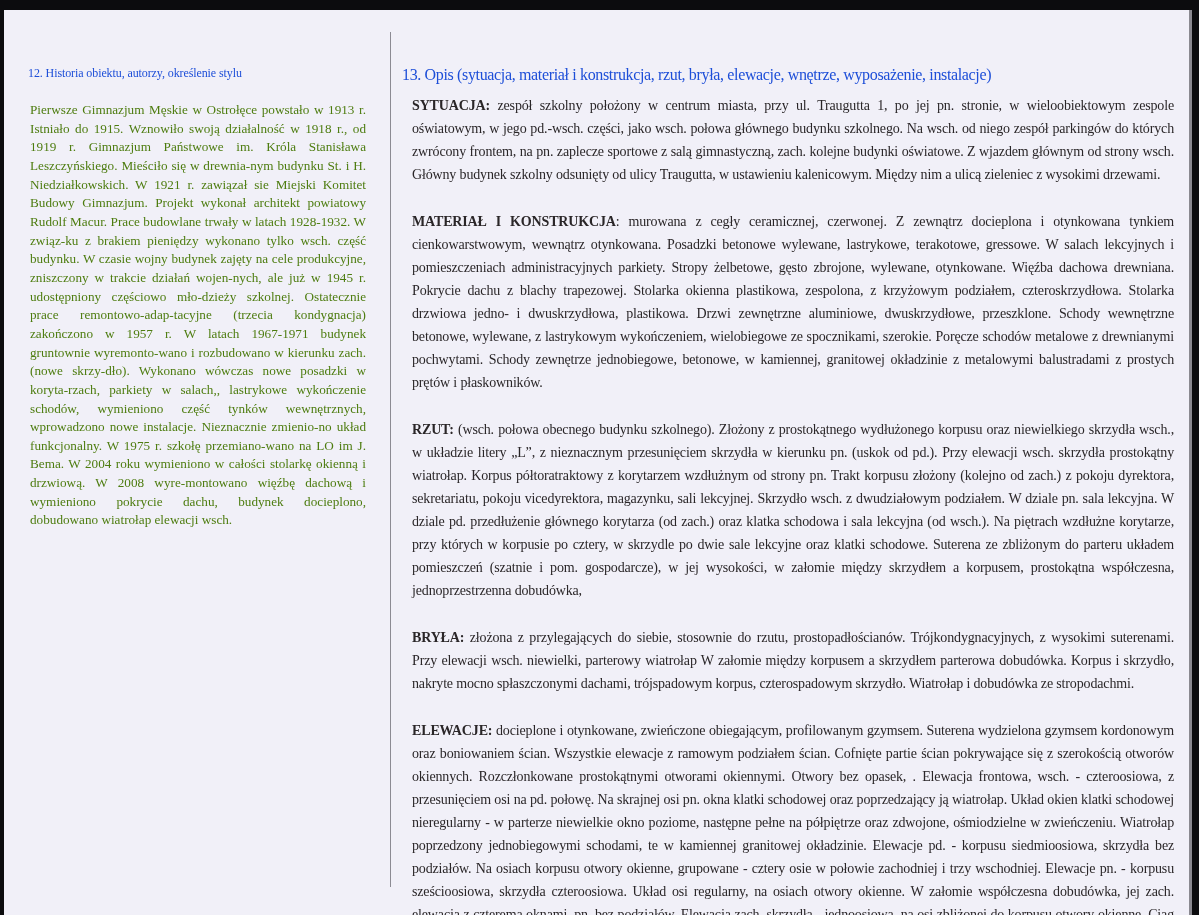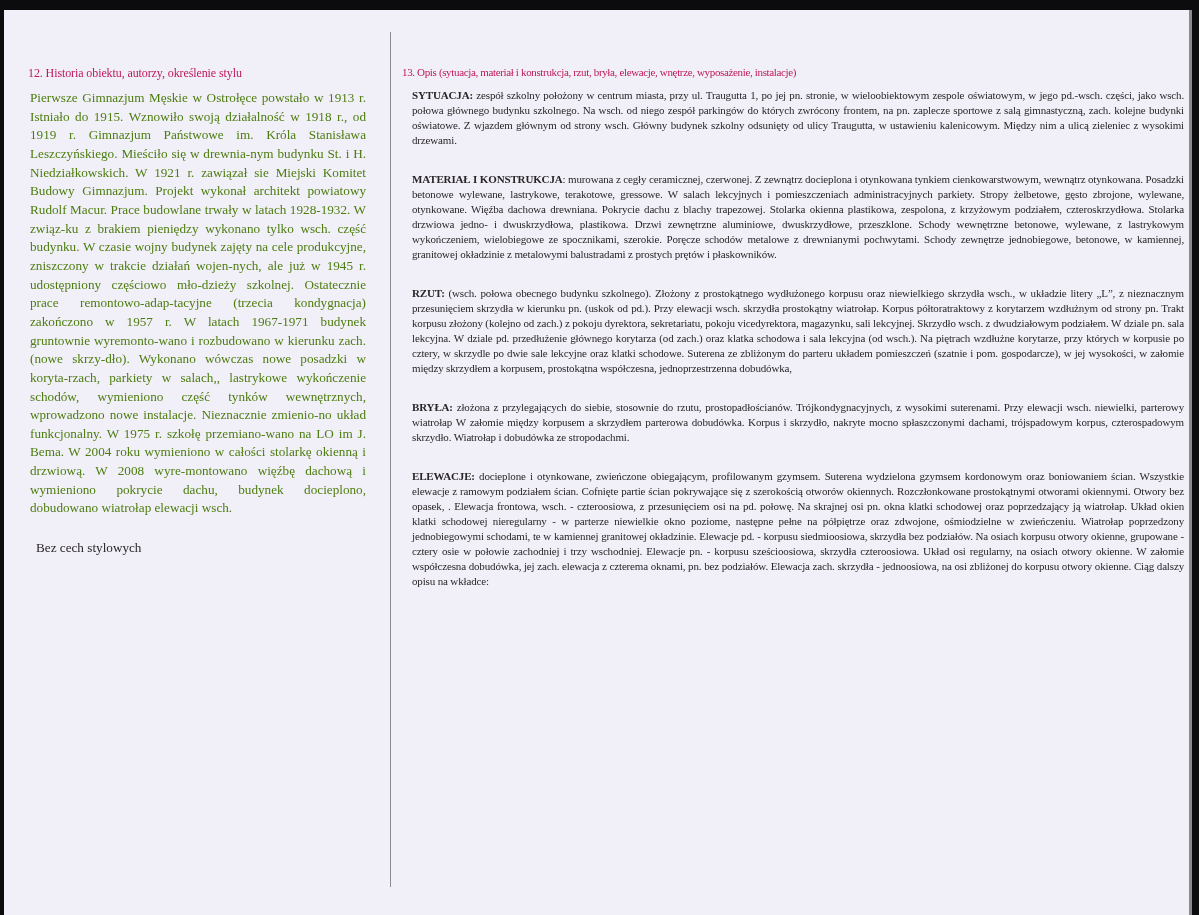--- a/index.html
+++ b/index.html
@@ -17,48 +17,47 @@
   .sheet-edge-right {
     position:absolute; right:0; top:0; width:3px; height:100%; background:#8a8990;
   }
   .divider {
     position:absolute; left:386px; top:22px; width:1px; height:855px; background:#8c8b93;
   }
   .left-col { position:absolute; left:22px; top:56px; width:340px; }
   .right-col { position:absolute; left:408px; top:56px; width:772px; }
 
   .field-label {
-    font-size:12px; color:#be185d; letter-spacing:-0.1px; margin:0 0 8px 2px;
+    font-size:12px; color:#1d4ed8; letter-spacing:-0.1px; margin:0 0 20px 2px;
     white-space:nowrap;
   }
-  .right-col .field-label { font-size:11px; letter-spacing:-0.35px; margin-left:-10px; margin-bottom:10px;}
+  .right-col .field-label { font-size:16px; letter-spacing:-0.35px; margin-left:-10px; margin-bottom:10px;}
   .history-text {
     font-size:13.2px; line-height:18.65px; text-align:justify; hyphens:manual;
     margin:0 0 0 4px; color:#4d7c0f;
   }
   .style-text { font-size:13.2px; margin:22px 0 0 10px; }
   .section {
-    font-size:11px; line-height:15px; text-align:justify; margin:0 0 17px 0;
+    font-size:14px; line-height:23px; text-align:justify; margin:0 10px 17px 0;
     letter-spacing:-0.15px;
   }
   .heading { font-weight:bold; }
   .inline-head { font-weight:normal; }
   .cont { }
 </style>
 </head>
 <body>
 
 <div class="sheet">
   <div class="sheet-edge-right"></div>
   <div class="divider"></div>
 
   <div class="left-col">
     <div class="field-label">12. Historia obiektu, autorzy, określenie stylu</div>
     <p class="history-text">Pierwsze Gimnazjum Męskie w Ostrołęce powstało w 1913 r. Istniało do 1915. Wznowiło swoją działalność w 1918 r., od 1919 r. Gimnazjum Państwowe im. Króla Stanisława Leszczyńskiego. Mieściło się w drewnia-nym budynku St. i H. Niedziałkowskich.  W 1921 r. zawiązał sie Miejski Komitet Budowy Gimnazjum. Projekt wykonał architekt powiatowy Rudolf  Macur. Prace budowlane trwały w latach 1928-1932. W związ-ku z brakiem  pieniędzy wykonano tylko wsch. część budynku. W czasie wojny budynek zajęty na cele produkcyjne, zniszczony w trakcie działań wojen-nych, ale już w 1945 r. udostępniony częściowo mło-dzieży szkolnej. Ostatecznie prace remontowo-adap-tacyjne (trzecia kondygnacja) zakończono w 1957 r. W latach 1967-1971 budynek gruntownie wyremonto-wano i rozbudowano w kierunku zach. (nowe skrzy-dło). Wykonano wówczas nowe posadzki w koryta-rzach, parkiety w salach,, lastrykowe wykończenie schodów,  wymieniono część tynków wewnętrznych, wprowadzono nowe instalacje. Nieznacznie zmienio-no układ funkcjonalny. W 1975 r. szkołę przemiano-wano na LO im J. Bema.  W 2004 roku wymieniono w całości stolarkę okienną i drzwiową. W 2008 wyre-montowano więźbę dachową i wymieniono pokrycie dachu, budynek docieplono, dobudowano wiatrołap elewacji wsch.</p>
-    <p class="style-text">Bez cech stylowych</p>
   </div>
 
   <div class="right-col">
     <div class="field-label">13. Opis (sytuacja, materiał i konstrukcja, rzut, bryła, elewacje, wnętrze, wyposażenie, instalacje)</div>
 
     <p class="section" style="margin-bottom:24px;"><span class="heading">SYTUACJA:</span><span> zespół szkolny położony w centrum miasta, przy ul. Traugutta 1, po jej pn. stronie, w wieloobiektowym zespole oświatowym, w jego pd.-wsch. części, jako wsch. połowa głównego budynku szkolnego. Na wsch. od niego zespół parkingów do których zwrócony frontem, na pn. zaplecze sportowe z salą gimnastyczną, zach. kolejne budynki oświatowe. Z wjazdem głównym od strony wsch. Główny budynek szkolny odsunięty od ulicy Traugutta, w ustawieniu kalenicowym. Między nim a ulicą zieleniec z wysokimi drzewami.</span></p>
 
     <p class="section" style="margin-bottom:24px;"><span class="heading">MATERIAŁ I KONSTRUKCJA</span><span>: murowana z cegły ceramicznej, czerwonej. Z zewnątrz docieplona i otynkowana tynkiem cienkowarstwowym, wewnątrz otynkowana. Posadzki betonowe wylewane, lastrykowe, terakotowe, gressowe. W salach lekcyjnych i pomieszczeniach administracyjnych parkiety. Stropy żelbetowe, gęsto zbrojone, wylewane, otynkowane. Więźba dachowa drewniana. Pokrycie dachu z blachy trapezowej. Stolarka okienna plastikowa, zespolona, z krzyżowym podziałem, czteroskrzydłowa. Stolarka drzwiowa jedno- i dwuskrzydłowa, plastikowa. Drzwi zewnętrzne aluminiowe, dwuskrzydłowe, przeszklone. Schody wewnętrzne betonowe, wylewane, z lastrykowym wykończeniem, wielobiegowe ze spocznikami, szerokie. Poręcze schodów metalowe z drewnianymi pochwytami. Schody zewnętrze jednobiegowe, betonowe, w kamiennej, granitowej okładzinie z metalowymi balustradami z prostych prętów i płaskowników.</span></p>
 
     <p class="section" style="margin-bottom:24px;"><span class="heading">RZUT:</span><span> (wsch. połowa obecnego budynku szkolnego). Złożony z prostokątnego wydłużonego korpusu oraz niewielkiego skrzydła wsch., w układzie litery „L”, z nieznacznym przesunięciem skrzydła w kierunku pn. (uskok od pd.). Przy elewacji wsch. skrzydła prostokątny wiatrołap. Korpus półtoratraktowy z korytarzem wzdłużnym od strony pn. Trakt korpusu złożony (kolejno od zach.) z pokoju dyrektora, sekretariatu, pokoju vicedyrektora, magazynku, sali lekcyjnej. Skrzydło wsch. z dwudziałowym podziałem. W dziale pn. sala lekcyjna. W dziale pd. przedłużenie głównego korytarza (od zach.) oraz klatka schodowa i sala lekcyjna (od wsch.). Na piętrach wzdłużne korytarze, przy których w korpusie po cztery, w skrzydle po dwie sale lekcyjne oraz klatki schodowe. Suterena ze zbliżonym do parteru układem pomieszczeń (szatnie i pom. gospodarcze), w jej wysokości, w załomie między skrzydłem a korpusem, prostokątna współczesna, jednoprzestrzenna dobudówka,</span></p>

